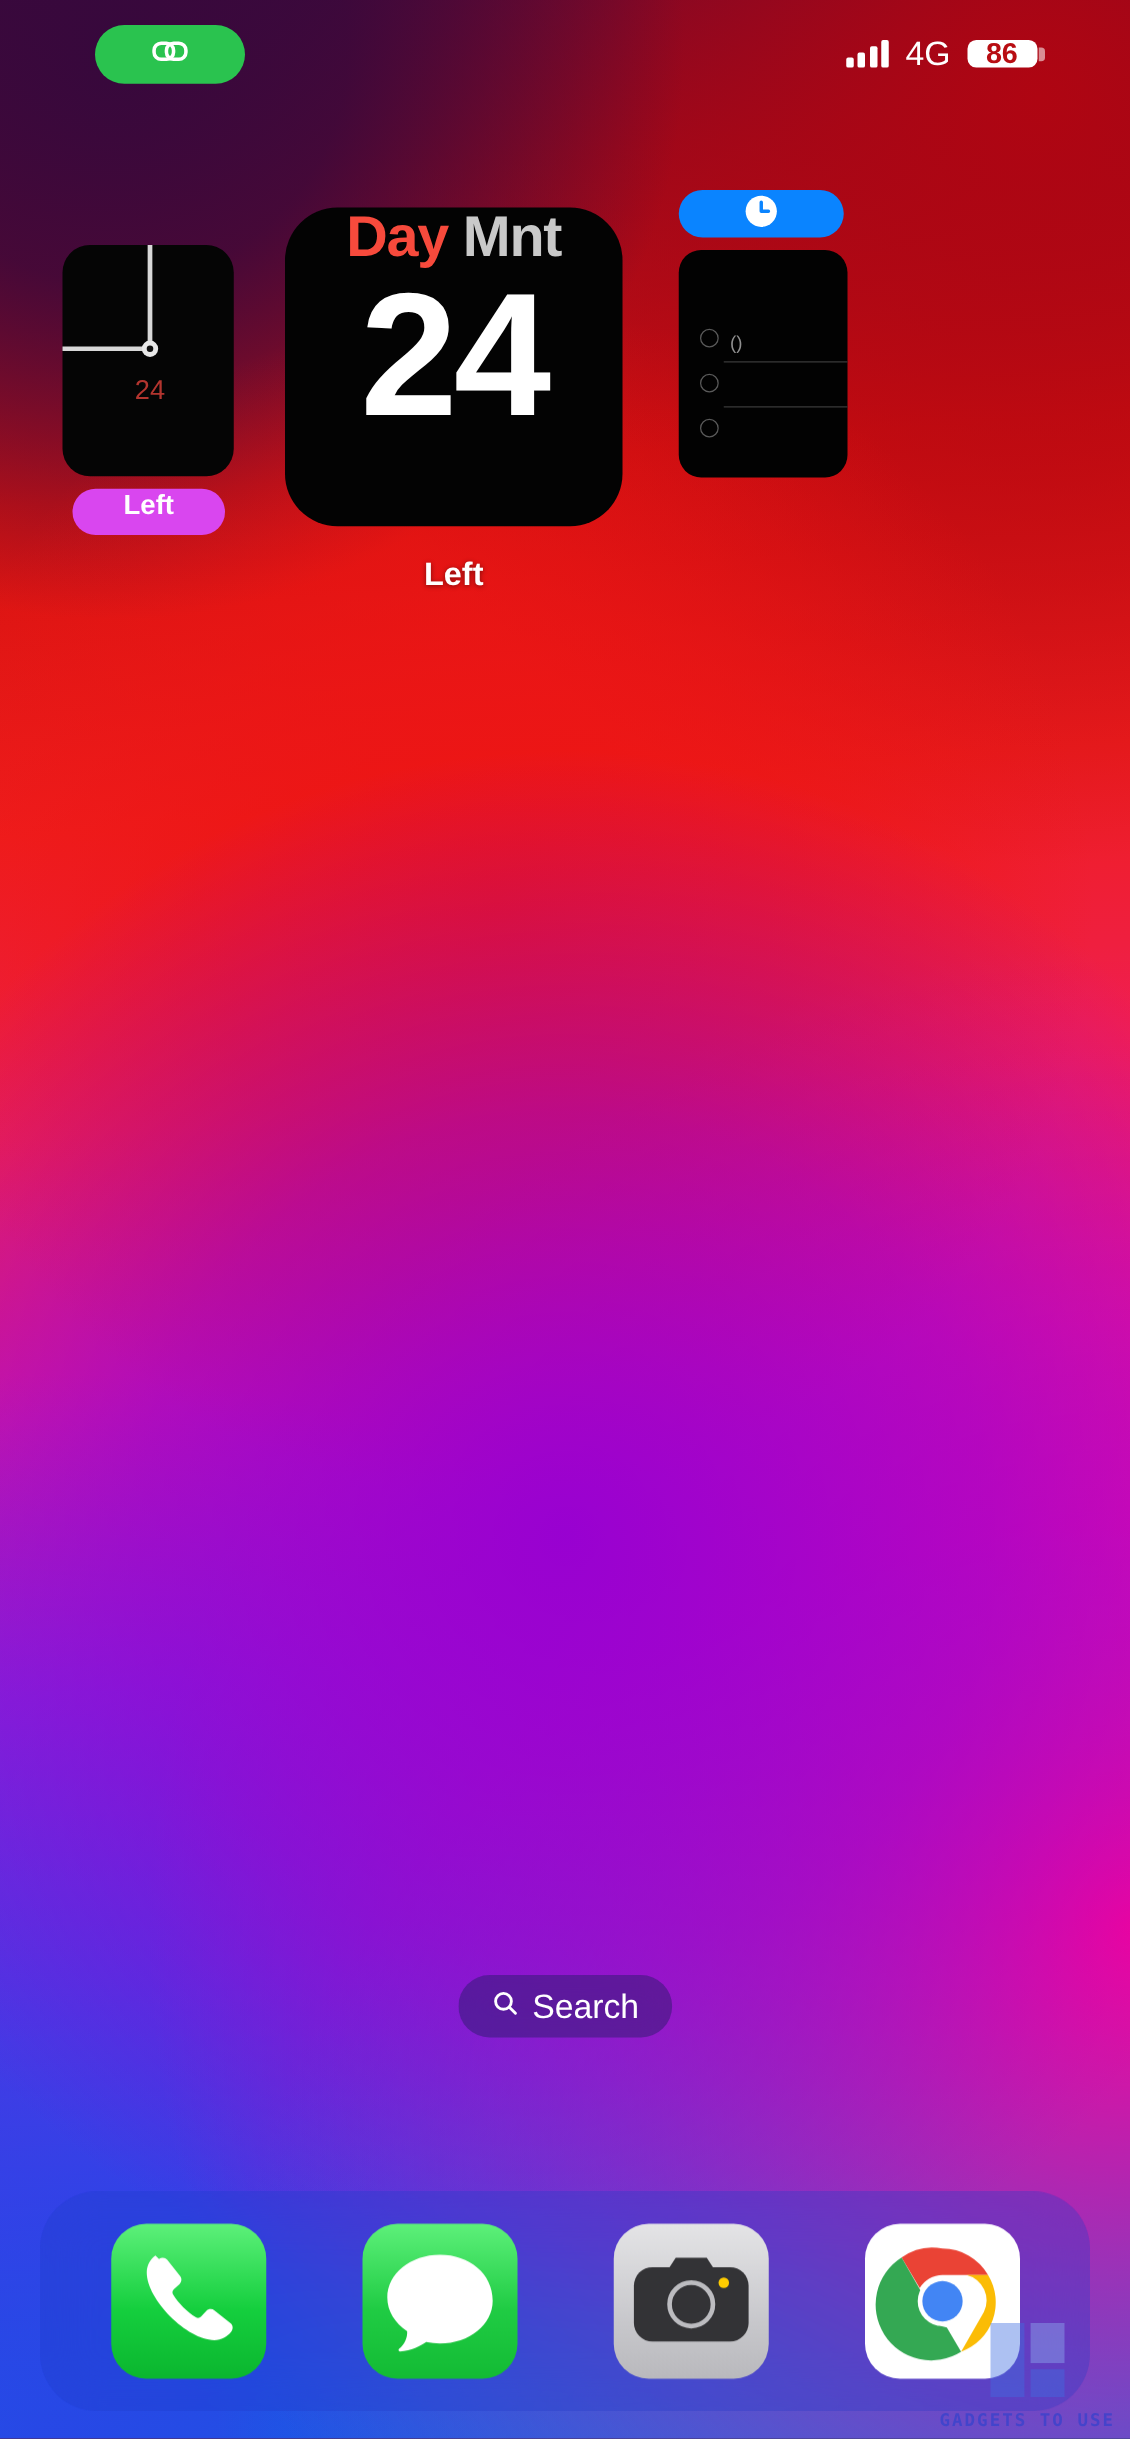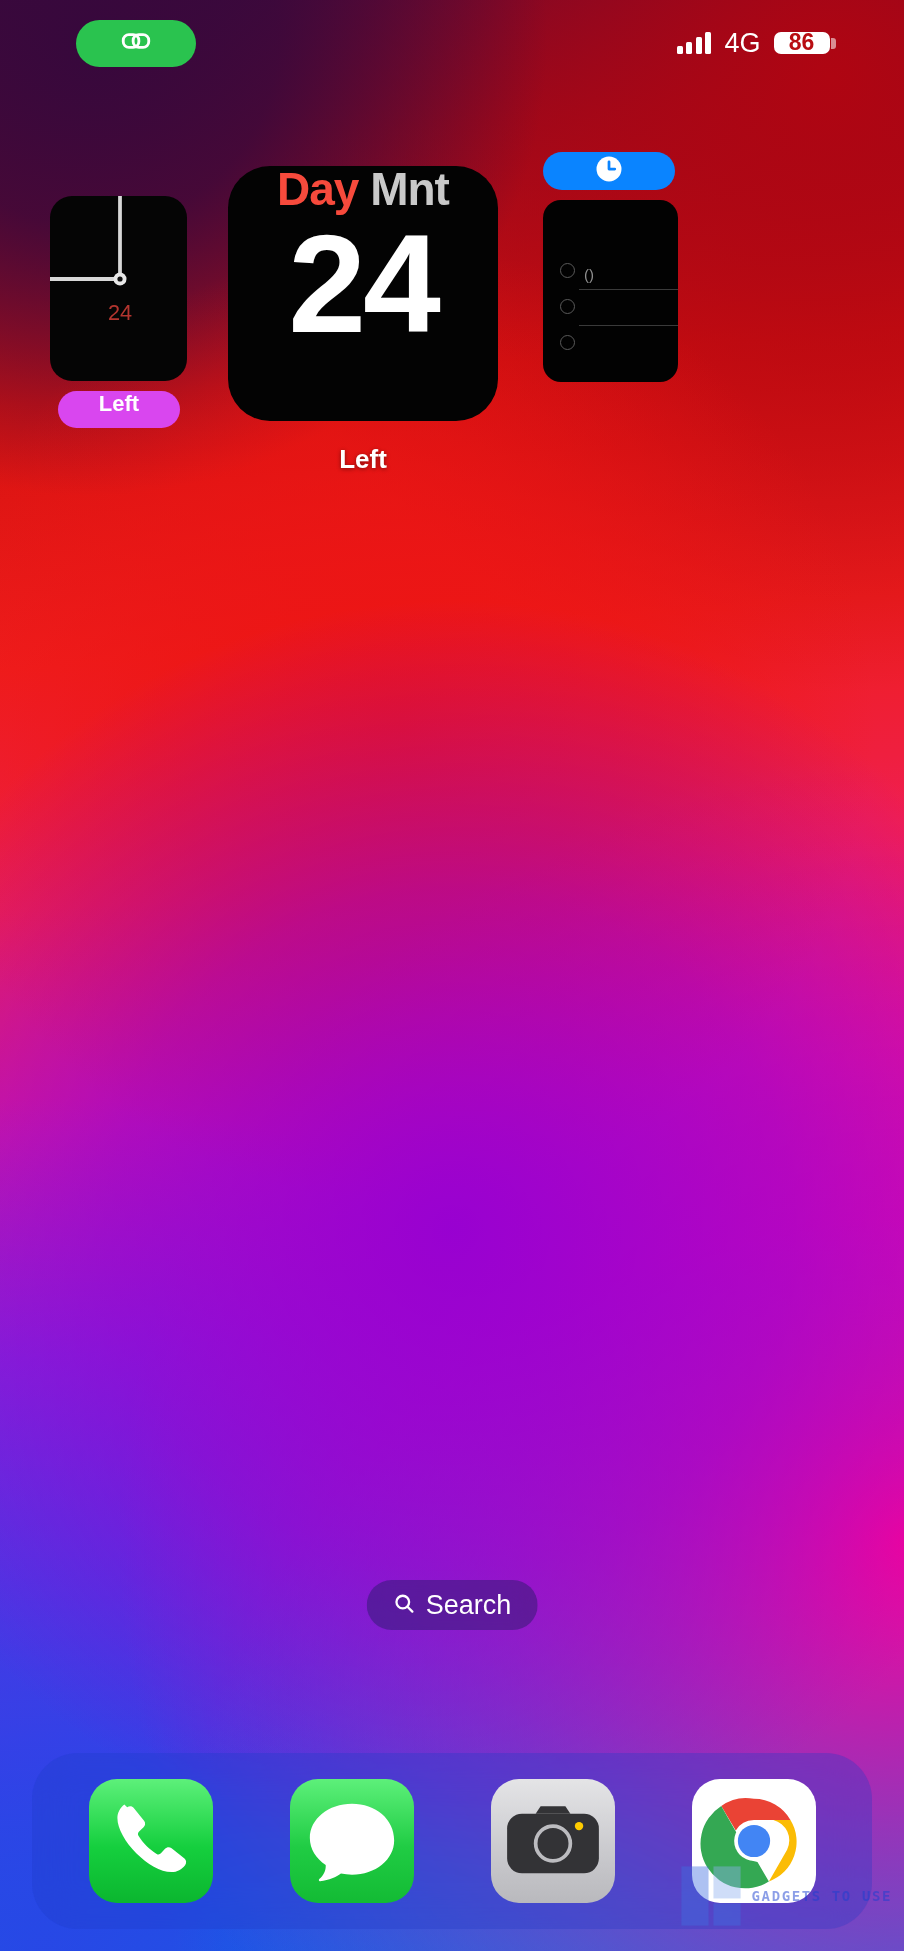--- a/index.html
+++ b/index.html
@@ -154,23 +154,23 @@
   }
   .appicon { width:124px; height:124px; border-radius:28px; position:relative; overflow:hidden; }
   .ic-phone { background:linear-gradient(180deg,#5df07a 0%,#15cf3e 55%,#0bb62f 100%); }
   .ic-msg   { background:linear-gradient(180deg,#5df07a 0%,#20cc44 55%,#13bb34 100%); }
   .ic-cam   { background:linear-gradient(180deg,#e4e4e6 0%,#c9c9cd 60%,#b9b9bd 100%); }
   .ic-chrome{ background:#fff; }
   .appicon svg { position:absolute; inset:0; width:100%; height:100%; }
 
   
   .watermark {
-    position:absolute; right:12px; bottom:18px;
+    position:absolute; right:12px; bottom:6px;
     z-index:30; opacity:0.50;
-    display:flex; align-items:center; gap:4px;
+    display:flex; flex-direction:column; align-items:center; gap:4px;
   }
   .wm-mark { width:74px; height:74px; position:relative; }
   .wm-text {
     color:#1a3fd0; font-size:14px; font-weight:700;
     letter-spacing:1.6px; font-family:"DejaVu Sans Mono", monospace;
   }
 </style>
 </head>
 <body>
 

